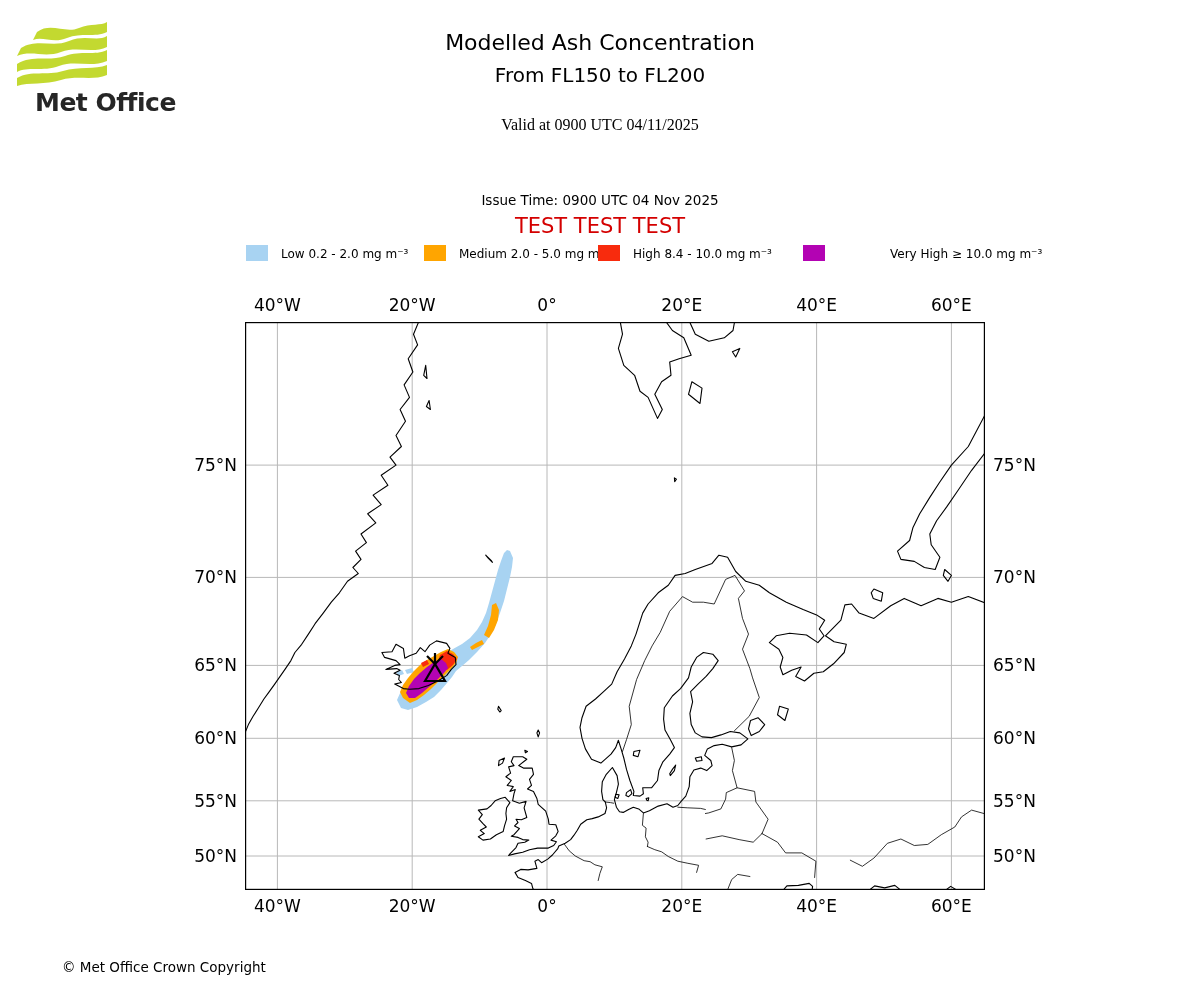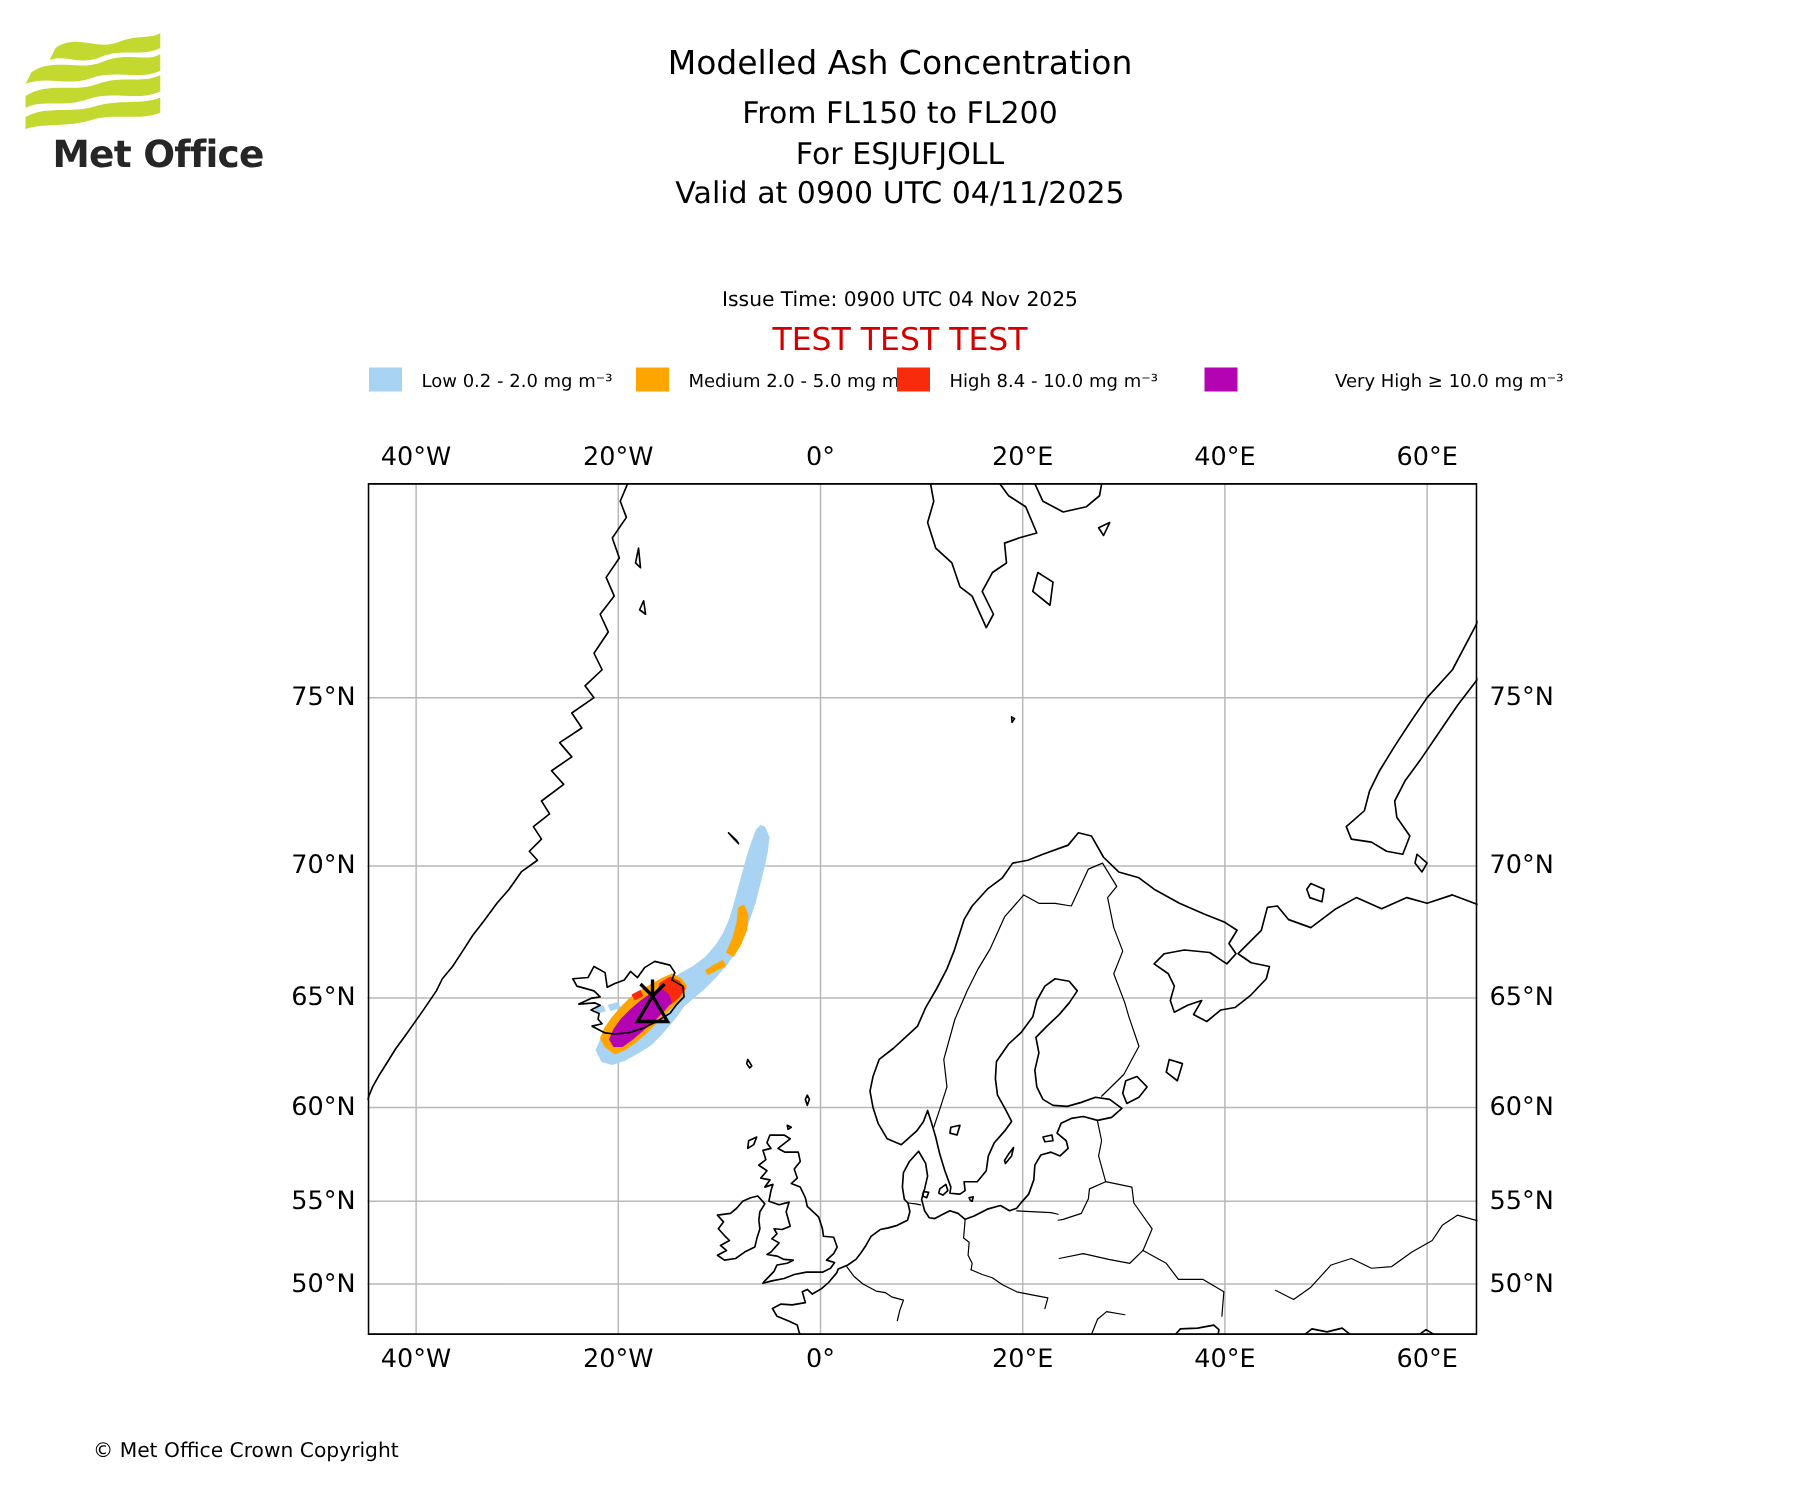--- a/index.html
+++ b/index.html
@@ -3,21 +3,21 @@
 <meta charset="utf-8">
 <style>
   html,body{margin:0;padding:0;background:#fff;}
   #page{position:relative;width:1200px;height:1000px;background:#fff;overflow:hidden;
         font-family:"DejaVu Sans","Liberation Sans",sans-serif;color:#000;}
   .abs{position:absolute;}
   .ctr{width:1200px;text-align:center;}
   #title-main{top:30px;font-size:22px;}
   #title-fl{top:63px;font-size:20px;}
   #title-volc{top:90px;font-size:20px;}
-  #title-valid{top:116px;font-size:20px;}
+  #title-valid{top:116px;font-size:16px;font-family:Liberation Serif, serif;}
   #subtitle{top:159px;font-size:13.5px;}
   #issue-time{top:192px;font-size:13.5px;text-align:center;}
   #test-banner{top:214px;font-size:21px;font-weight:500;}
   .leg-sw{position:absolute;top:245px;width:22px;height:16px;}
   .leg-tx{position:absolute;top:247px;font-size:12px;white-space:nowrap;}
   #map-wrap{left:245px;top:322px;width:740px;height:568px;}
   .axlab{position:absolute;font-size:17px;white-space:nowrap;}
   .axlab.h{width:80px;text-align:center;}
   .axlab.l{width:78px;text-align:right;}
   #copyright{left:62px;top:959px;font-size:13.5px;text-align:center;}
@@ -33,21 +33,20 @@
         <path d="M22,12 C36,2 50,14 64,8 C76,3 86,6 92,2 L92,12 C80,18 66,12 52,18 C38,24 28,16 18,20 Z" fill="#c3d930"></path>
         <path d="M6,28 C22,18 38,28 54,21 C70,14 82,22 92,16 L92,27 C78,34 62,26 46,32 C30,38 16,30 2,36 Z" fill="#c3d930"></path>
         <path d="M2,44 C18,34 34,42 50,36 C66,30 80,36 92,30 L92,41 C76,48 60,40 44,46 C28,52 12,46 2,52 Z" fill="#c3d930"></path>
         <path d="M2,58 C16,50 32,56 48,51 C64,46 80,50 92,45 L92,55 C78,61 62,55 46,60 C30,65 14,62 2,66 Z" fill="#c3d930"></path>
       </g>
 </svg>
 <div id="logo-text" class="abs">Met Office</div>
 
 <div id="title-main" class="abs ctr">Modelled Ash Concentration</div>
 <div id="title-fl" class="abs ctr">From FL150 to FL200</div>
-<div id="title-volc" class="abs ctr">For ESJUFJOLL</div>
 <div id="title-valid" class="abs ctr">Valid at 0900 UTC 04/11/2025</div>
 <div id="issue-time" class="abs ctr">Issue Time: 0900 UTC 04 Nov 2025</div>
 <div id="test-banner" class="abs ctr" style="color: rgb(212, 0, 0);">TEST TEST TEST</div>
 
 <div id="legend">
       <div class="leg-sw" style="left: 246px; background: rgb(168, 211, 242);"></div>
       <div class="leg-tx" style="left: 281px;">Low 0.2 - 2.0 mg m⁻³</div>
       <div class="leg-sw" style="left: 424px; background: rgb(255, 165, 0);"></div>
       <div class="leg-tx" style="left: 459px;">Medium 2.0 - 5.0 mg m⁻³</div>
       <div class="leg-sw" style="left: 598px; background: rgb(248, 43, 13);"></div>

